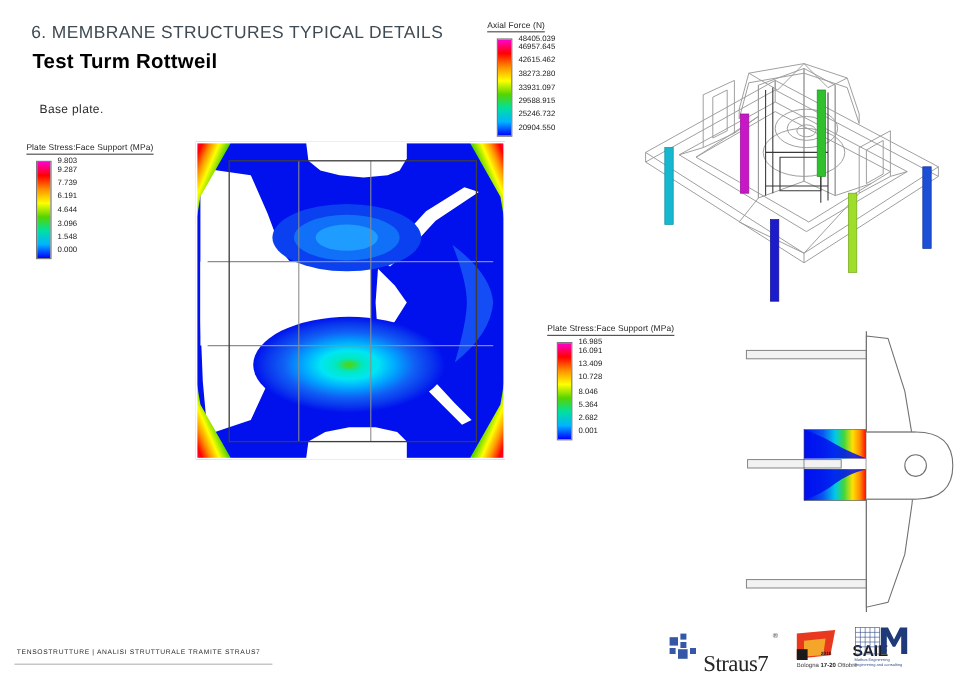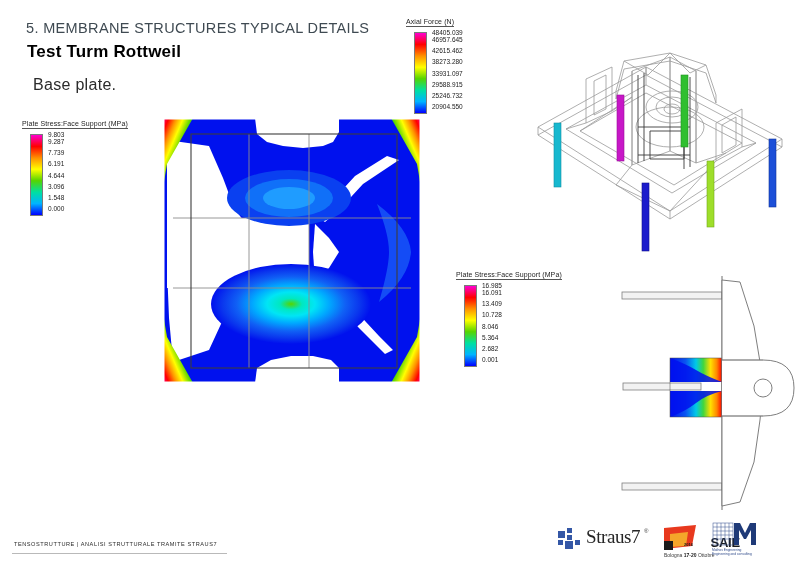--- a/index.html
+++ b/index.html
@@ -7,21 +7,21 @@
   body{width:800px;height:566px;position:relative;overflow:hidden;
        font-family:"Liberation Sans","DejaVu Sans",sans-serif;color:#000;}
 
   .slide{position:absolute;inset:0;background:#fff;}
 
   
   #slide-title{position:absolute;left:26px;top:20px;font-size:14.5px;
       letter-spacing:.35px;color:#3f4a52;white-space:nowrap;font-weight:400;}
   #slide-subtitle{position:absolute;left:27px;top:42px;font-size:17px;
       font-weight:bold;color:#000;letter-spacing:.2px;white-space:nowrap;}
-  #section-label{position:absolute;left:33px;top:76px;font-size:16px;
+  #section-label{position:absolute;left:33px;top:86px;font-size:10px;
       color:#2b2b2b;letter-spacing:.3px;white-space:nowrap;}
 
   
   .legend{position:absolute;}
   .legend .lg-title{font-size:7px;color:#1d1d1d;white-space:nowrap;
       border-bottom:1px solid #555;padding-bottom:1px;display:inline-block;
       letter-spacing:.1px;}
   .legend .lg-body{position:relative;margin-top:4px;}
   .legend .lg-bar{position:absolute;left:8px;top:0;width:13px;
       border:1px solid #7a7a7a;box-sizing:border-box;}
@@ -42,39 +42,39 @@
   
   #footer-text{position:absolute;left:14px;top:541px;font-size:5.6px;
       color:#2a2a2a;letter-spacing:.55px;white-space:nowrap;}
   #footer-rule{position:absolute;left:12px;top:553px;width:215px;height:1px;
       background:#b9b9b9;}
 
   
   #logo-straus7{position:absolute;left:556px;top:526px;width:96px;height:26px;}
   #logo-saie{position:absolute;left:662px;top:524px;width:78px;height:34px;}
   #logo-mathos{position:absolute;left:712px;top:522px;width:46px;height:36px;}
-  .straus-word{position:absolute;left:30px;top:1px;font-size:19px;
+  .straus-word{position:absolute;left:30px;top:18px;font-size:19px;
       font-family:"Liberation Serif","DejaVu Serif",serif;color:#262626;
       letter-spacing:-.4px;line-height:1;}
   .straus-reg{position:absolute;left:88px;top:2px;font-size:6px;color:#3a3a3a;}
   .sq{position:absolute;background:#3457a6;}
   .saie-word{position:absolute;right:0;bottom:9px;font-size:13px;font-weight:bold;
       color:#1b1b1b;letter-spacing:-.2px;line-height:1;}
   .saie-sub{position:absolute;left:2px;bottom:0px;font-size:5px;color:#3a3a3a;
       white-space:nowrap;}
   .saie-sub b{color:#1b1b1b;}
   .mathos-sub{position:absolute;left:0;bottom:1px;font-size:3.3px;color:#2f4a8a;
       white-space:nowrap;line-height:1.15;}
 </style>
 </head>
 <body>
 
 <div class="slide">
 
-  <div id="slide-title">5. MEMBRANE STRUCTURES TYPICAL DETAILS</div>
+  <div id="slide-title">6. MEMBRANE STRUCTURES TYPICAL DETAILS</div>
   <div id="slide-subtitle">Test Turm Rottweil</div>
   <div id="section-label">Base plate.</div>
 
   <div class="legend" id="legend-main" style="left:22px;top:112px;width:130px;">
     <span class="lg-title">Plate Stress:Face Support  (MPa)</span>
     <div class="lg-body" style="height:92px;">
       <div class="lg-bar" id="bar-main" style="height: 82px; background: linear-gradient(rgb(255, 0, 208), rgb(255, 0, 0), rgb(255, 144, 0), rgb(255, 255, 0), rgb(85, 212, 0), rgb(0, 224, 160), rgb(0, 180, 255), rgb(0, 0, 255));"></div>
       <div class="lg-vals" id="vals-main" style="left: 26px; top: -2px; height: 92px;">
           <div style="position: absolute; left: 0px; top: 0px;">9.803</div>
           <div style="position: absolute; left: 0px; top: 7px;">9.287</div>

